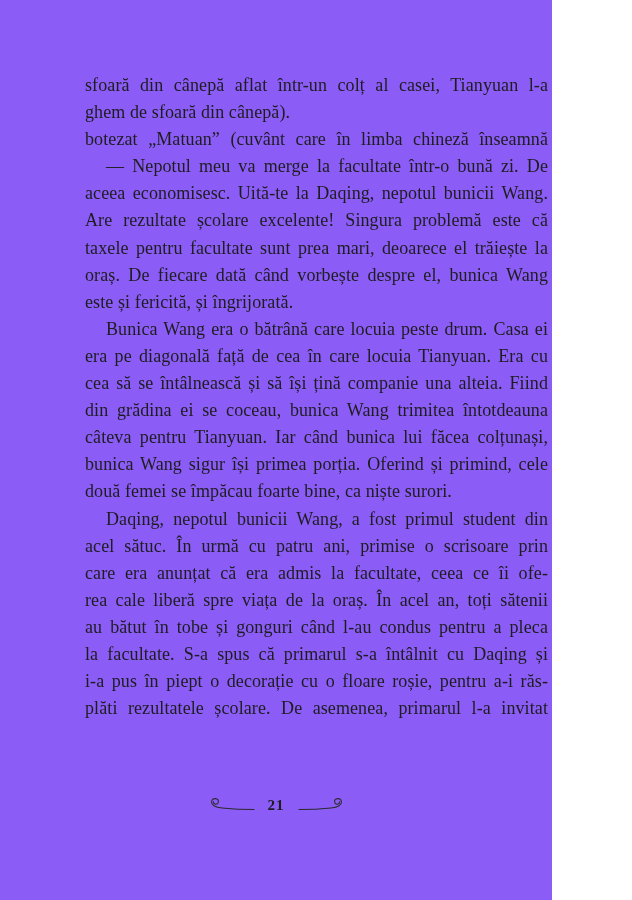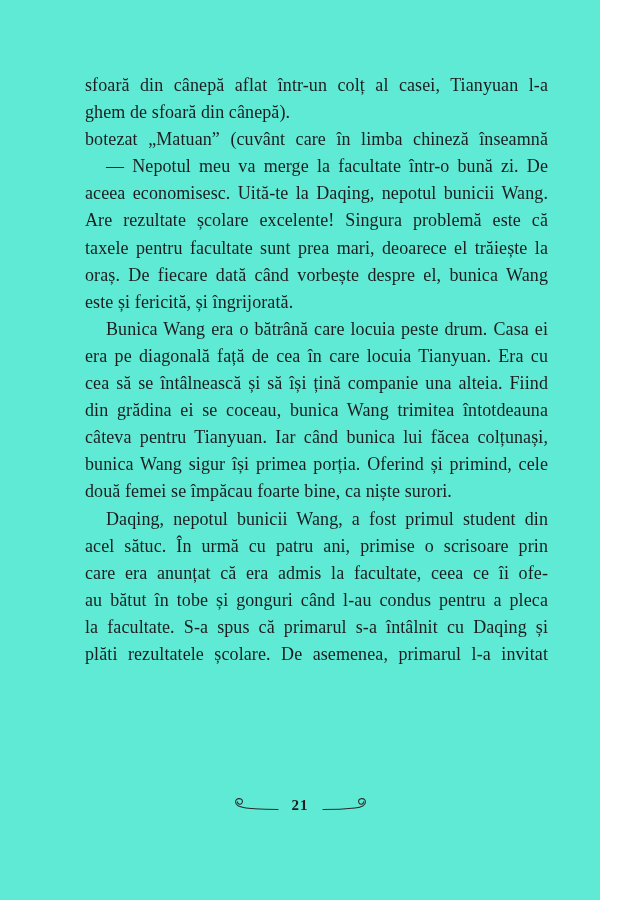--- a/index.html
+++ b/index.html
@@ -2,23 +2,23 @@
 <html><head>
 <meta charset="utf-8">
 <style>
   html, body {
     margin: 0;
     padding: 0;
     background: #ffffff;
   }
   .page {
     position: relative;
-    width: 600px;
+    width: 552px;
     height: 900px;
-    background: #5eead4;
+    background: #8b5cf6;
     font-family: "Liberation Serif", "DejaVu Serif", serif;
     color: #1d1d1f;
     overflow: hidden;
   }
   .text-block {
     position: absolute;
     left: 85px;
     top: 72px;
     width: 463px;
   }
@@ -93,22 +93,24 @@
         <div class="line">cea să se întâlnească și să își țină companie una alteia. Fiind</div>
         <div class="line">din grădina ei se coceau, bunica Wang trimitea întotdeauna</div>
         <div class="line">câteva pentru Tianyuan. Iar când bunica lui făcea colțunași,</div>
         <div class="line">bunica Wang sigur își primea porția. Oferind și primind, cele</div>
         <div class="line last">două femei se împăcau foarte bine, ca niște surori.</div>
       </div>
       <div class="para indent">
         <div class="line">Daqing, nepotul bunicii Wang, a fost primul student din</div>
         <div class="line">acel sătuc. În urmă cu patru ani, primise o scrisoare prin</div>
         <div class="line">care era anunțat că era admis la facultate, ceea ce îi ofe-</div>
+        <div class="line">rea cale liberă spre viața de la oraș. În acel an, toți sătenii</div>
         <div class="line">au bătut în tobe și gonguri când l-au condus pentru a pleca</div>
         <div class="line">la facultate. S-a spus că primarul s-a întâlnit cu Daqing și</div>
+        <div class="line">i-a pus în piept o decorație cu o floare roșie, pentru a-i răs-</div>
         <div class="line">plăti rezultatele școlare. De asemenea, primarul l-a invitat</div>
       </div>
     </div>
 
   <div class="footer">
     <span class="flourish left">
       <svg width="48" height="16" viewBox="0 0 48 16">
         <path d="M47 12.5 Q30 12.5 15 11 Q4.5 9.8 4.6 5 Q4.7 1.4 8.4 1.6 Q11.8 1.9 11.3 5 Q10.9 7.6 8.2 7.1 Q6.3 6.7 6.5 4.8" fill="none" stroke="#2a2a2a" stroke-width="1.1" stroke-linecap="round"></path>
       </svg>
     </span>

